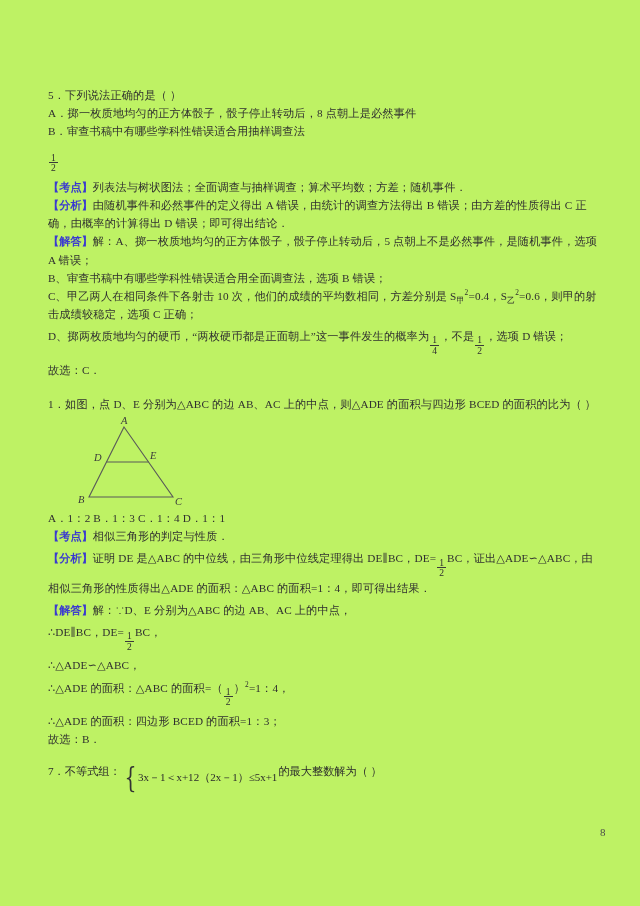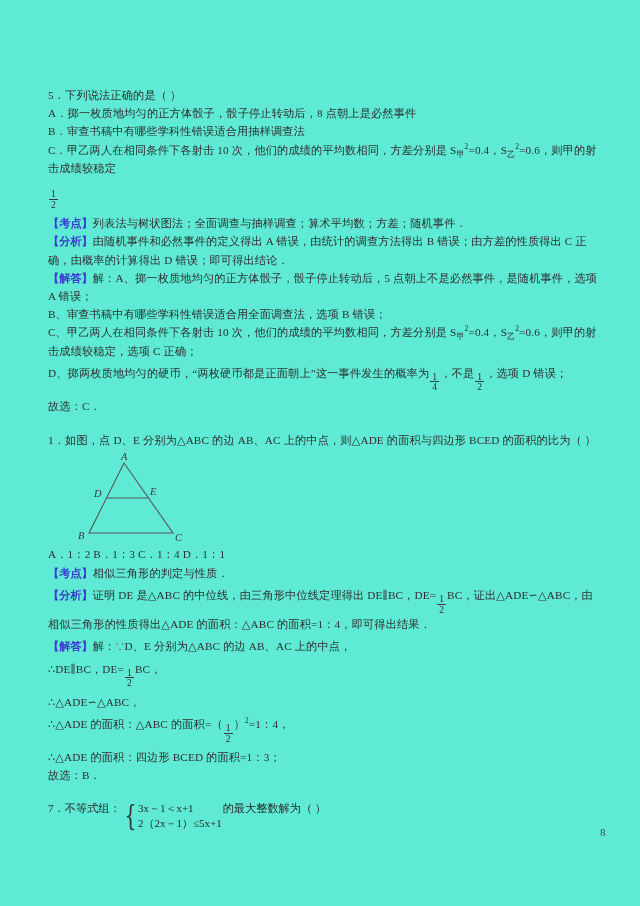--- a/index.html
+++ b/index.html
@@ -13,21 +13,21 @@
     position: relative;
     font-family: "Liberation Serif", "DejaVu Serif", serif;
     color: #2b2b2b;
     overflow: hidden;
   }
   .page {
     position: absolute;
     left: 0; top: 0;
     width: 640px;
     height: 906px;
-    background: #5eead4;
+    background: #bef264;
   }
   .content {
     position: absolute;
     left: 48px;
     top: 86px;
     width: 552px;
   }
   .line {
     font-size: 11.2px;
     line-height: 18.2px;
@@ -97,21 +97,21 @@
     font-size: 27px;
     line-height: 27px;
     font-family: "DejaVu Serif", serif;
     transform: scaleX(0.7);
     display: inline-block;
     color: #333;
     margin-right: -1px;
   }
   .sys-rows {
     display: inline-flex;
-    flex-direction: column;
+    flex-direction: row;
     justify-content: center;
     font-size: 11px;
     line-height: 15px;
   }
   .sys-rows span { display: block; white-space: nowrap; }
   .q7row {
     display: flex;
     align-items: flex-start;
     font-size: 11.2px;
   }
@@ -143,21 +143,20 @@
   <div class="content">
 
     <div class="q-block">
 
       <p class="line">5．下列说法正确的是（      ）</p>
 
       <p class="line">A．掷一枚质地均匀的正方体骰子，骰子停止转动后，8 点朝上是必然事件</p>
 
       <p class="line">B．审查书稿中有哪些学科性错误适合用抽样调查法</p>
 
-      <p class="line"><span>C．甲乙两人在相同条件下各射击 10 次，他们的成绩的平均数相同，方差分别是 S</span><span class="sub">甲</span><span class="sup">2</span><span>=0.4，S</span><span class="sub">乙</span><span class="sup">2</span><span>=0.6，则甲的射击成绩较稳定</span></p>
 
       <div class="gap-sm"></div>
 
       <p class="line"><span class="frac">
             <span class="num">1</span>
             <span class="den">2</span>
           </span></p>
 
       <div class="gap-sm"></div>
 

